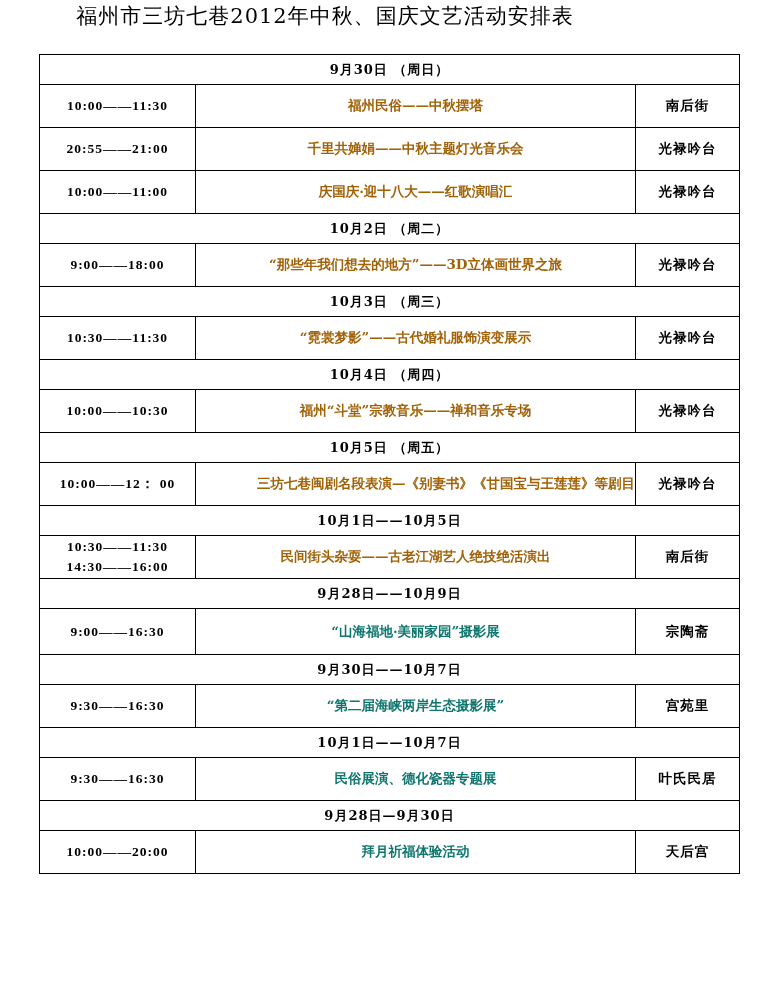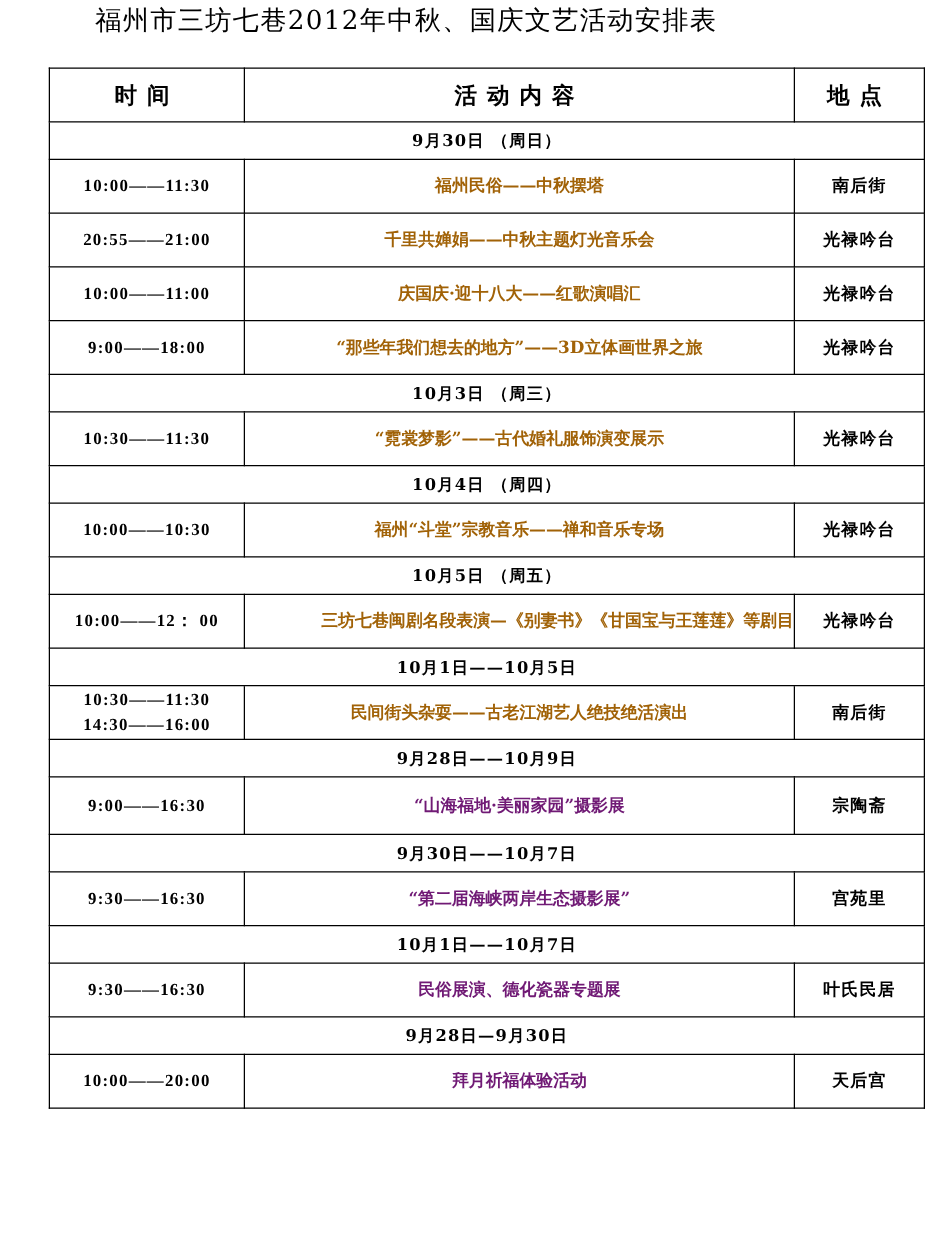--- a/index.html
+++ b/index.html
@@ -64,46 +64,41 @@
       font-weight: bold;
     }
     tr.evt.tall td { height: 45px; }
     td.time {
       font-family: "Liberation Serif", "DejaVu Serif", serif;
       font-size: 14px;
       letter-spacing: 1px;
       line-height: 20px;
     }
     td.activity.red { color: #a16207; }
-    td.activity.black { color: #701a75; }
+    td.activity.black { color: #0f766e; }
     td.activity.left-clip {
       text-align: right;
       padding-left: 9px;
       text-overflow: clip;
     }
     td.location { letter-spacing: 1px; }
     .time-line { display: block; }
   </style>
 </head>
 <body>
 
 <div class="title">福州市三坊七巷2012年中秋、国庆文艺活动安排表</div>
 
 <table class="schedule">
   <colgroup>
     <col class="c-time">
     <col class="c-act">
     <col class="c-loc">
   </colgroup>
   <tbody id="schedule-body">
-    <tr class="hdr">
-      <th>时间</th>
-      <th>活动内容</th>
-      <th>地点</th>
-    </tr>
   <tr class="date-row">
         <td colspan="3">9月30日 （周日）</td>
       </tr>
       <tr class="evt">
         <td class="time">
           <span class="time-line">10:00——11:30</span>
         </td>
         <td class="activity red">福州民俗——中秋摆塔</td>
         <td class="location">南后街</td>
       </tr>
@@ -113,20 +108,23 @@
         </td>
         <td class="activity red">千里共婵娟——中秋主题灯光音乐会</td>
         <td class="location">光禄吟台</td>
       </tr>
       <tr class="evt">
         <td class="time">
           <span class="time-line">10:00——11:00</span>
         </td>
         <td class="activity red">庆国庆·迎十八大——红歌演唱汇</td>
         <td class="location">光禄吟台</td>
+      </tr>
+      <tr class="date-row">
+        <td colspan="3">10月2日 （周二）</td>
       </tr>
       <tr class="evt">
         <td class="time">
           <span class="time-line">9:00——18:00</span>
         </td>
         <td class="activity red">“那些年我们想去的地方”——3D立体画世界之旅</td>
         <td class="location">光禄吟台</td>
       </tr>
       <tr class="date-row">
         <td colspan="3">10月3日 （周三）</td>

